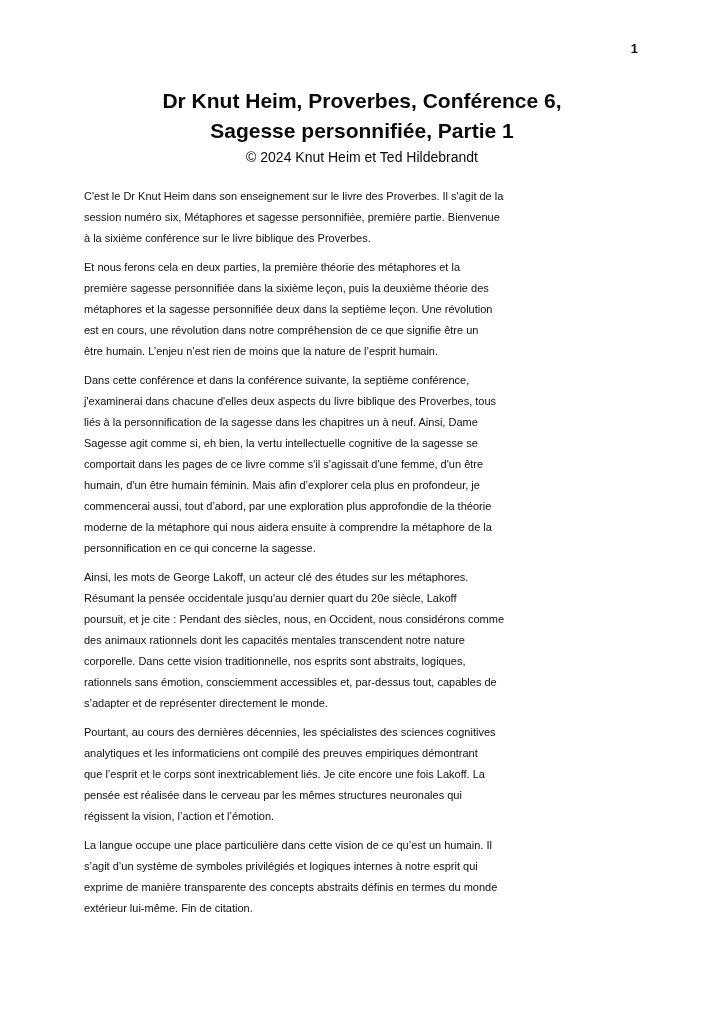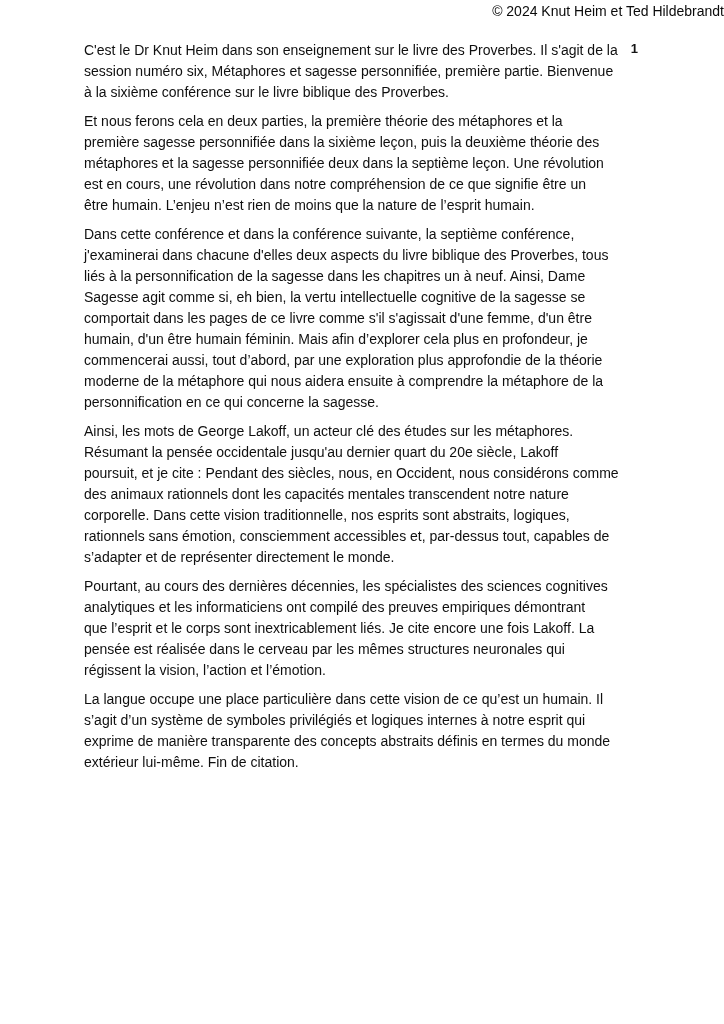--- a/index.html
+++ b/index.html
@@ -30,44 +30,46 @@
     padding-top: 86px;
     text-align: center;
     font-size: 21px;
     line-height: 30px;
     font-weight: bold;
     white-space: pre-line;
     color: #0a0a0a;
   }
   .copyright {
     margin-top: 3px;
-    text-align: right;
+    text-align: center;
     font-size: 14px;
     line-height: 17px;
     color: #0a0a0a;
   }
   .content {
     margin: 20px 0 0 84px;
     width: 620px;
-    font-size: 14px;
+    font-size: 11px;
     line-height: 21px;
     color: #0f0f0f;
   }
   .content p {
     margin: 0 0 8px 0;
     white-space: pre-line;
   }
 </style>
 </head>
 <body>
 
 <div class="page">
 
   <div class="page-number">1</div>
 
+  <h1 class="title">Dr Knut Heim, Proverbes, Conférence 6,
+Sagesse personnifiée, Partie 1</h1>
 
   <div class="copyright">© 2024 Knut Heim et Ted Hildebrandt</div>
 
   <div class="content">
     <p>C'est le Dr Knut Heim dans son enseignement sur le livre des Proverbes. Il s'agit de la
 session numéro six, Métaphores et sagesse personnifiée, première partie. Bienvenue
 à la sixième conférence sur le livre biblique des Proverbes.</p>
     <p>Et nous ferons cela en deux parties, la première théorie des métaphores et la
 première sagesse personnifiée dans la sixième leçon, puis la deuxième théorie des
 métaphores et la sagesse personnifiée deux dans la septième leçon. Une révolution

